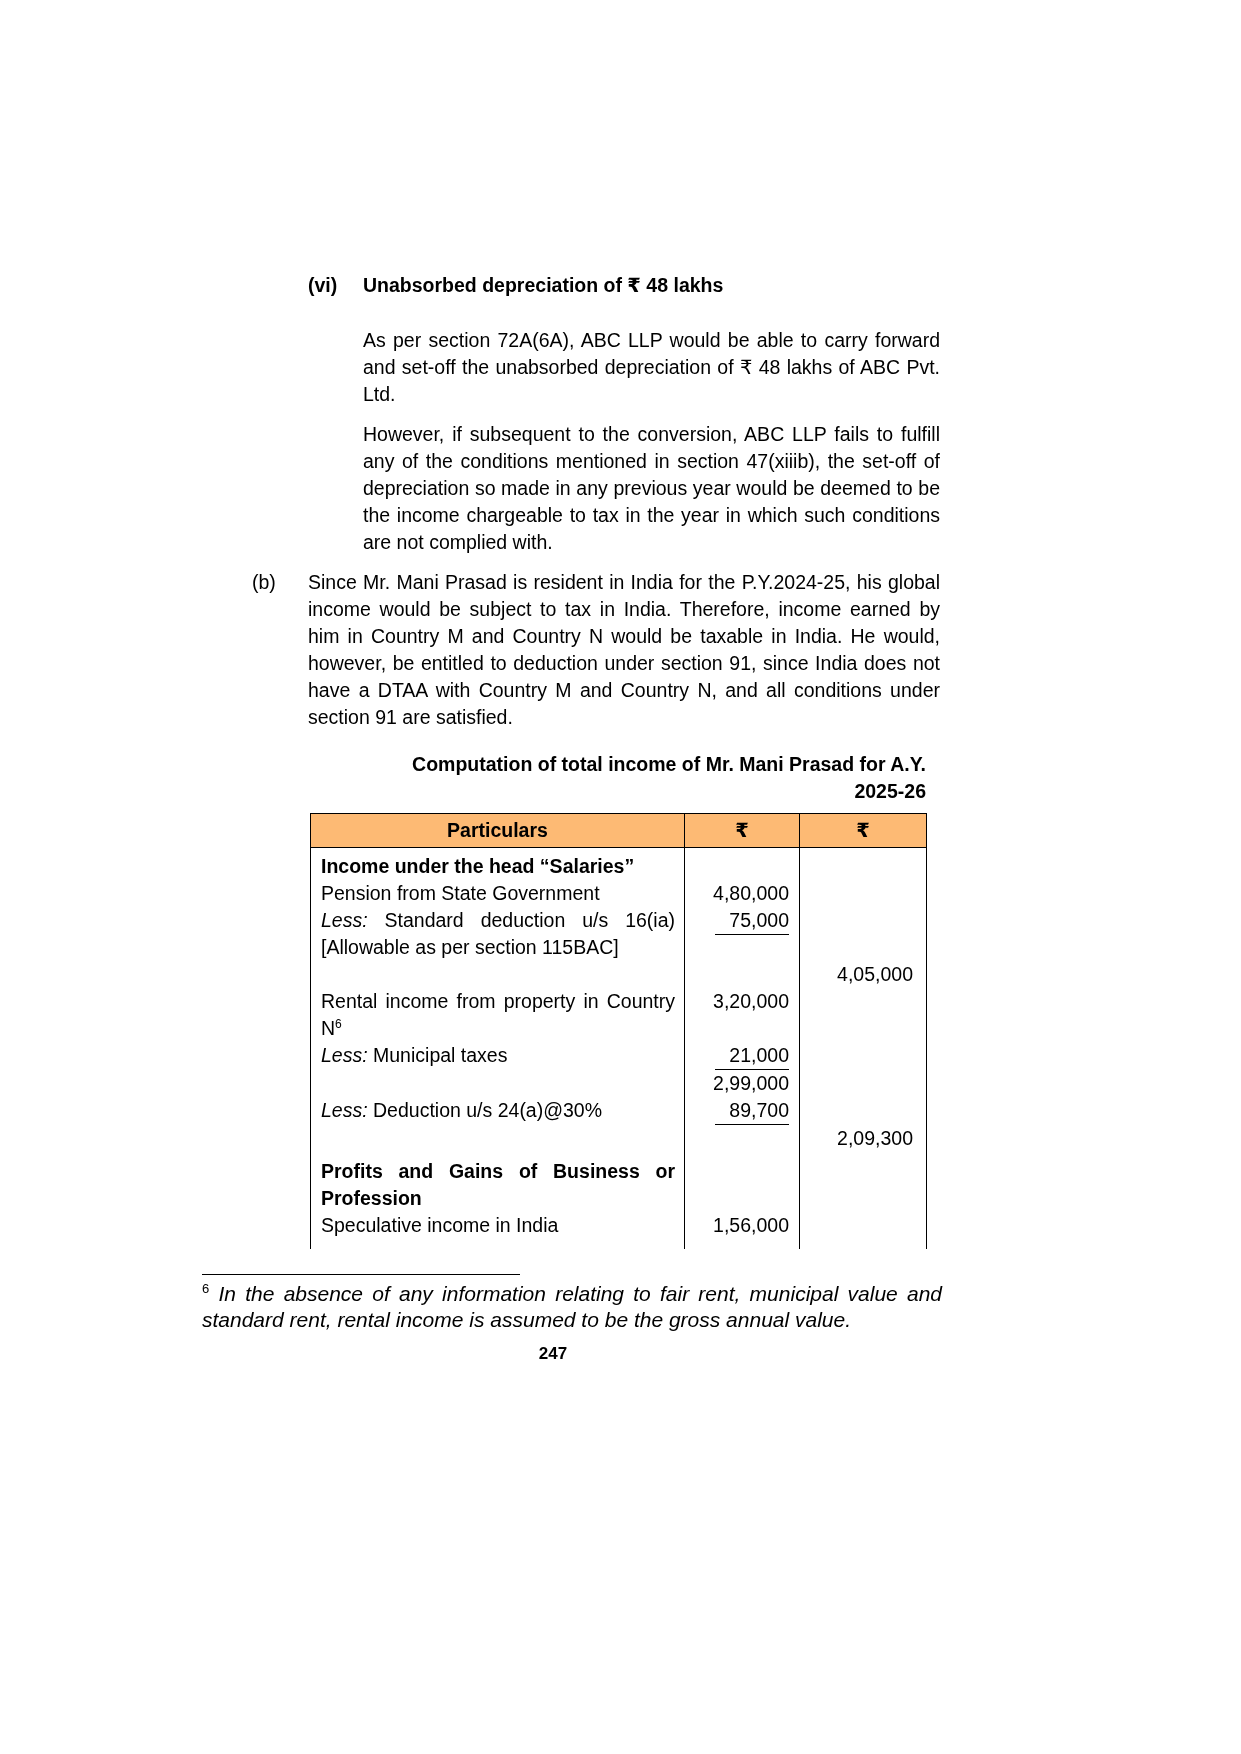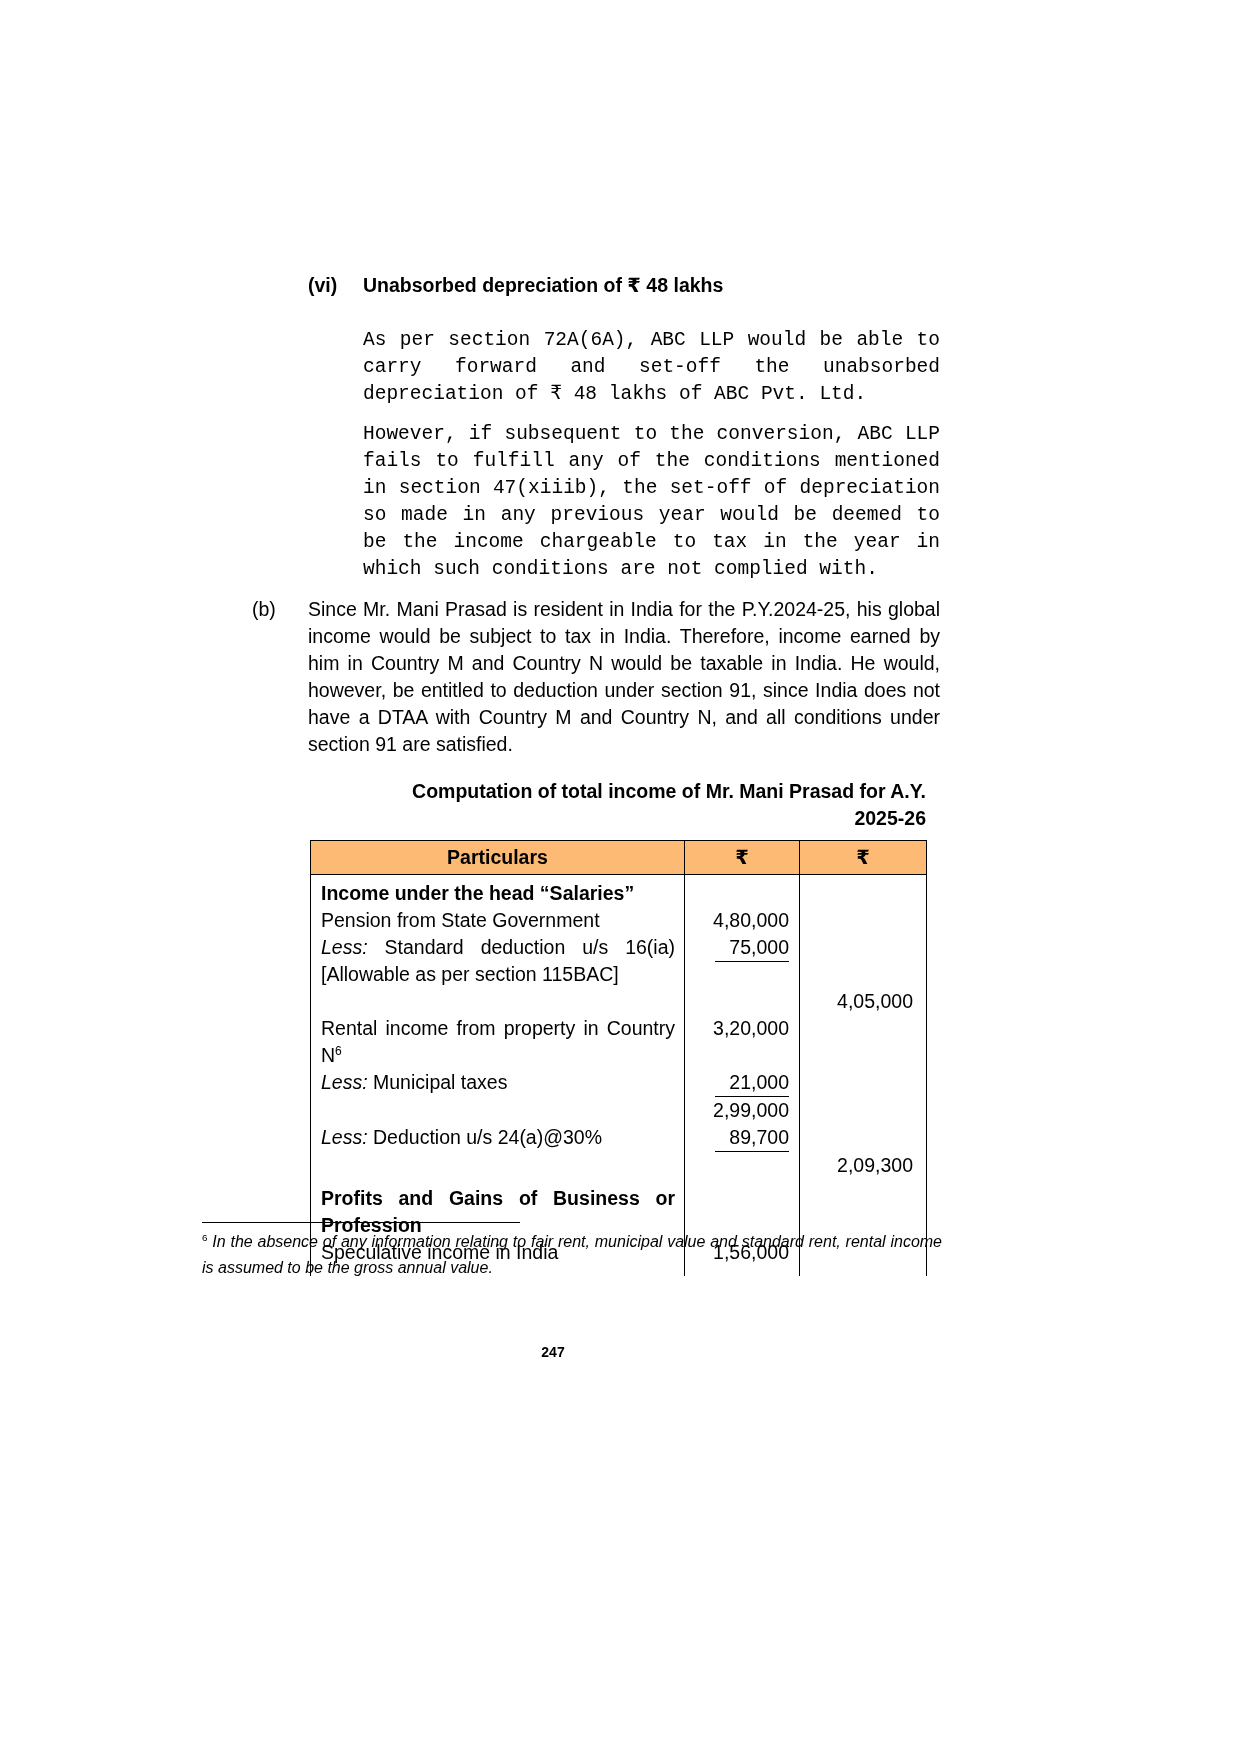--- a/index.html
+++ b/index.html
@@ -26,21 +26,20 @@
 
   
   .vi-block{margin-left:308px;width:632px;}
   .vi-heading{display:flex;font-weight:bold;margin-bottom:28px;}
   .vi-heading .num{width:55px;flex:0 0 55px;}
   .vi-paras{margin-left:55px;width:577px;}
   .para{
     text-align:justify;
     text-align-last:left;
     margin:7px 0 13px 0;
-    font-family:Liberation Mono, monospace;
   }
 
   
   .b-block{margin-left:252px;width:688px;display:flex;margin-top:2px;}
   .b-block .num{width:56px;flex:0 0 56px;}
   .b-text{width:632px;text-align:justify;text-align-last:left;}
 
   
   .table-title{
     margin:20px 0 8px 310px;
@@ -92,42 +91,42 @@
     display:inline-block;
     border-bottom:1.5px solid #000;
     padding-left:14px;
   }
   sup{font-size:0.62em;vertical-align:super;line-height:0;}
 
   
   .footnote{
     position:absolute;
     left:202px;
-    top:1222px;
+    top:1274px;
     width:740px;
-    font-size:16px;
+    font-size:21px;
     line-height:26px;
   }
   .fn-rule{
     width:318px;
     border-top:1.5px solid #000;
     margin-bottom:6px;
   }
   .fn-text{margin:0;text-align:justify;text-align-last:left;}
   .fn-text .italic{font-style:italic;}
 
   
   .page-number{
     position:absolute;
     top:1344px;
     left:202px;
     width:702px;
     text-align:center;
     font-weight:bold;
-    font-size:14px;
+    font-size:17px;
   }
 </style>
 </head>
 <body>
 
 <div class="page">
   <div class="content">
 
     <div class="vi-block">
       <div class="vi-heading">

